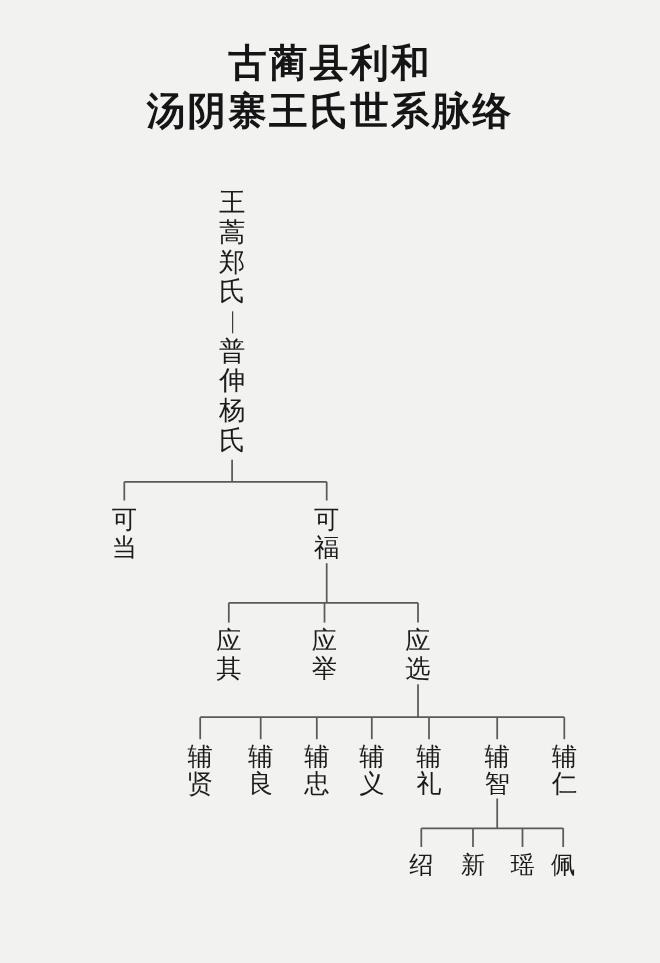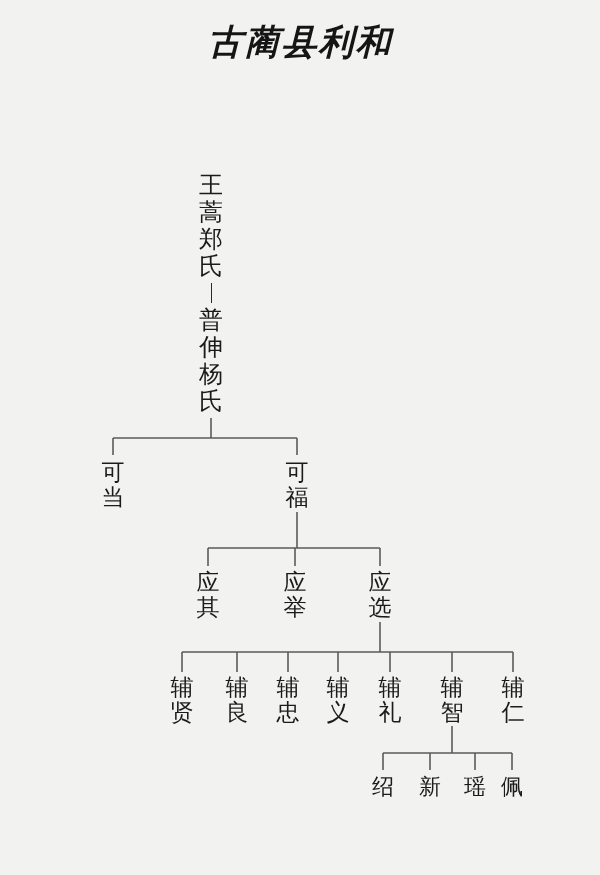--- a/index.html
+++ b/index.html
@@ -13,25 +13,24 @@
     font-family: "Liberation Serif", "DejaVu Serif", serif;
     color: #1a1a1a;
     overflow: hidden;
     position: relative;
   }
 
   
   #title-block {
     position: absolute;
     left: 0;
-    top: 20px;
+    top: 36px;
     width: 600px;
     text-align: center;
     user-select: none;
-    font-style: italic;
   }
   .title-line {
     font-family: "Liberation Sans", "DejaVu Sans", sans-serif;
     font-weight: bold;
     font-size: 35px;
     line-height: 44px;
     letter-spacing: 2px;
     color: #151515;
   }
 
@@ -87,20 +86,21 @@
   .gen5 .ch {
     font-size: 22px;
     line-height: 24px;
   }
 </style>
 </head>
 <body>
 
 <div id="title-block">
   <div class="title-line">古蔺县利和</div>
+  <div class="title-line">汤阴寨王氏世系脉络</div>
 </div>
 
 <div id="chart">
   <svg id="lines" viewBox="0 0 600 875">
       <line x1="211" y1="418" x2="211" y2="438" stroke="#5a5a5a" stroke-width="1.6"></line>
       <line x1="113" y1="438" x2="297" y2="438" stroke="#5a5a5a" stroke-width="1.6"></line>
       <line x1="113" y1="438" x2="113" y2="455" stroke="#5a5a5a" stroke-width="1.6"></line>
       <line x1="297" y1="438" x2="297" y2="455" stroke="#5a5a5a" stroke-width="1.6"></line>
       <line x1="297" y1="512" x2="297" y2="548" stroke="#5a5a5a" stroke-width="1.6"></line>
       <line x1="208" y1="548" x2="380" y2="548" stroke="#5a5a5a" stroke-width="1.6"></line>

